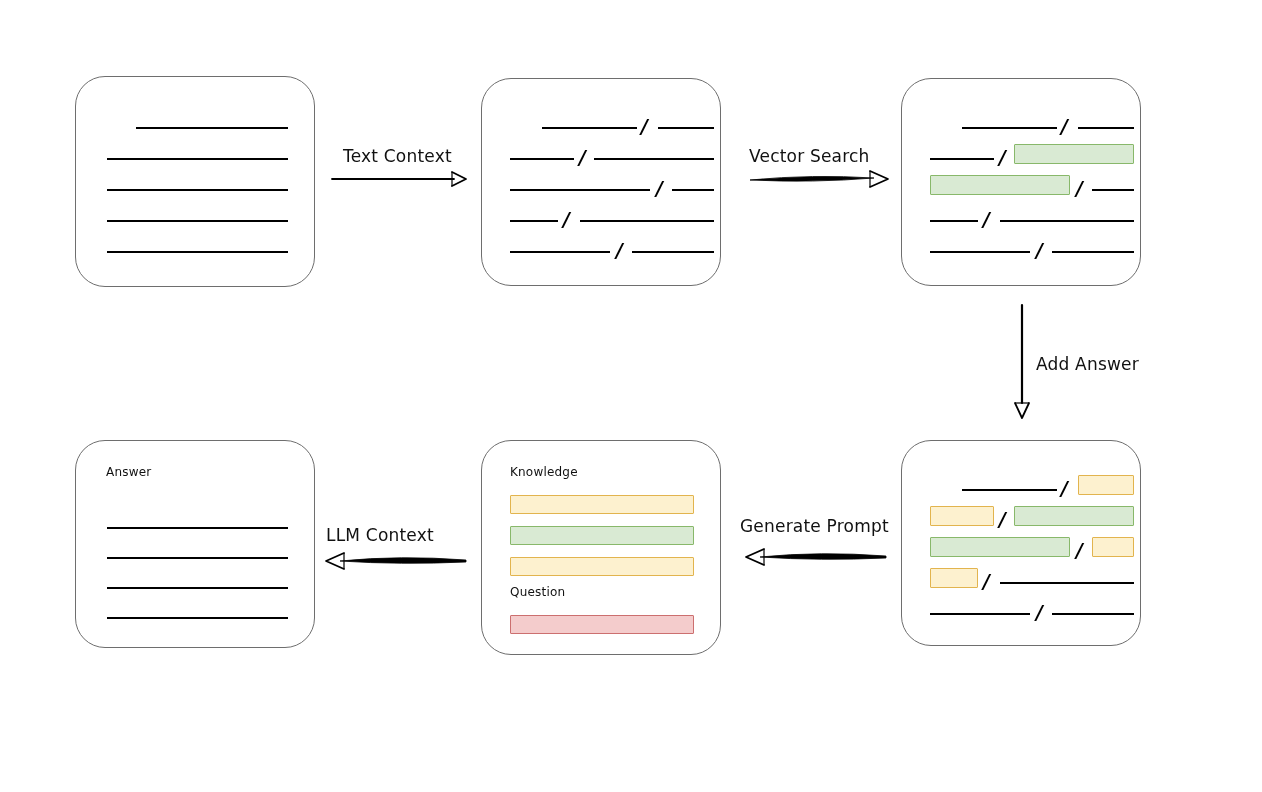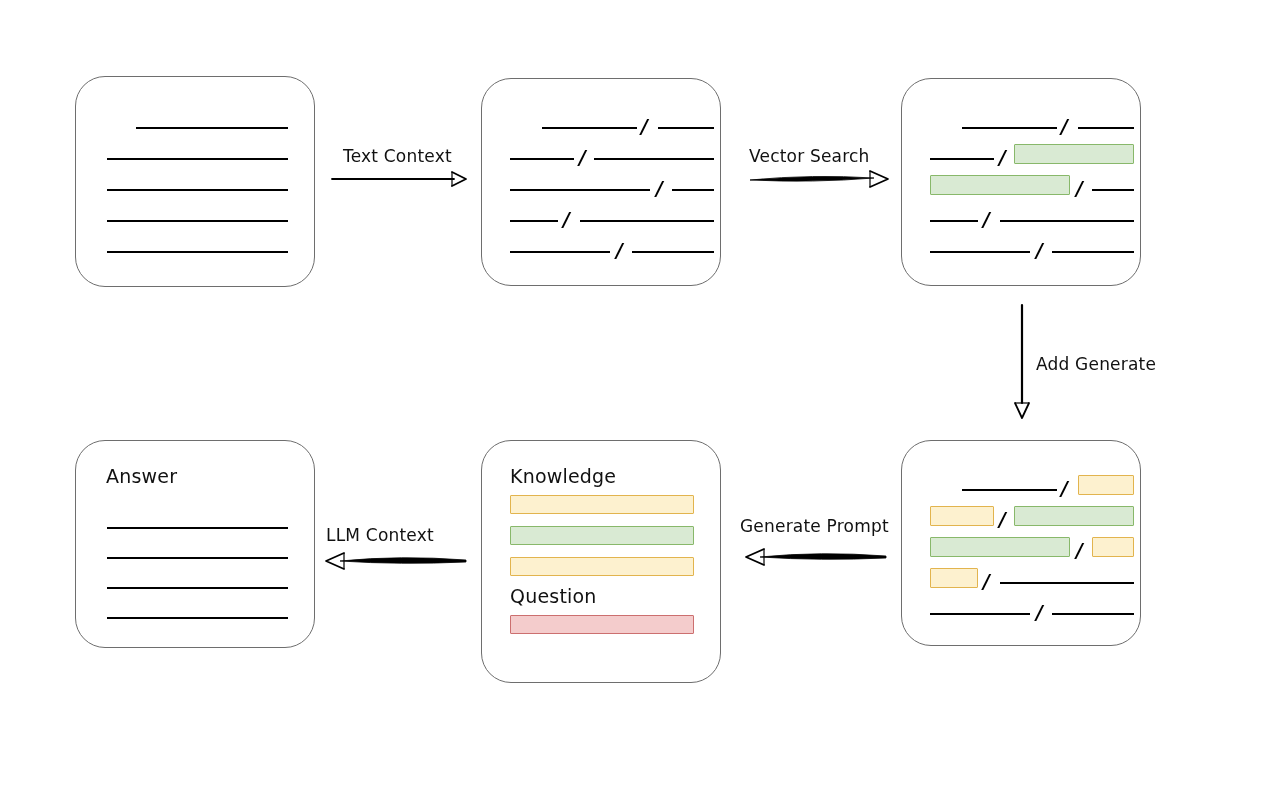--- a/index.html
+++ b/index.html
@@ -74,21 +74,21 @@
     font-weight: 600;
     font-style: italic;
     line-height: 1;
     color: #000;
   }
 
   
   .card-label {
     position: absolute;
     font-family: "DejaVu Sans", sans-serif;
-    font-size: 19px;
+    font-size: 12px;
     color: #111;
     white-space: nowrap;
     letter-spacing: 0.2px;
   }
 
   
   .bar {
     position: absolute;
     box-sizing: border-box;
     height: 19px;
@@ -220,21 +220,21 @@
         <span class="seg line" style="left:150px; width:82px;"></span>
       </div>
     </div>
   </div>
 
   <svg class="arrow-svg" width="26" height="118" viewBox="0 0 26 118" style="left:1010px; top:303px;">
     <path d="M12,2 L12,100" stroke="#000" stroke-width="2.2" fill="none" stroke-linecap="round"></path>
     <path d="M5,100 L12,115 L19,100" stroke="#000" stroke-width="1.8" fill="none" stroke-linejoin="round" stroke-linecap="round"></path>
     <path d="M5,100 L19,100" stroke="#000" stroke-width="1.2" fill="none"></path>
   </svg>
-  <div class="arrow-label" style="left:1036px; top:354px;">Add Generate</div>
+  <div class="arrow-label" style="left:1036px; top:354px;">Add Answer</div>
 
   <div class="card" style="left:901px; top:440px; width:240px; height:206px;">
     <div class="doc-rows">
       <div class="row" style="top:30px;">
         <span class="seg line" style="left:60px; width:95px;"></span>
         <span class="slash" style="left:159px;">/</span>
         <span class="seg chip yellow" style="left:176px; width:56px;"></span>
       </div>
       <div class="row" style="top:61px;">
         <span class="seg chip yellow" style="left:28px; width:64px;"></span>
@@ -259,21 +259,21 @@
     </div>
   </div>
 
   <div class="arrow-label" style="left:740px; top:516px;">Generate Prompt</div>
   <svg class="arrow-svg" width="148" height="24" viewBox="0 0 148 24" style="left:740px; top:545px;">
     <path d="M146,11 Q80,6 20,12 Q80,16 146,13 Z" fill="#000" stroke="#000" stroke-width="0.8"></path>
     <path d="M24,4 L6,12 L24,20" stroke="#000" stroke-width="1.8" fill="none" stroke-linejoin="round" stroke-linecap="round"></path>
     <path d="M24,4 L24,20" stroke="#000" stroke-width="1.2" fill="none"></path>
   </svg>
 
-  <div class="card" style="left:481px; top:440px; width:240px; height:243px;">
+  <div class="card" style="left:481px; top:440px; width:240px; height:215px;">
     <div class="card-label" style="left:28px; top:24px;">Knowledge</div>
 
     <div class="bar yellow" style="left:28px; top:54px; width:184px;"></div>
     <div class="bar green" style="left:28px; top:85px; width:184px;"></div>
     <div class="bar yellow" style="left:28px; top:116px; width:184px;"></div>
 
     <div class="card-label" style="left:28px; top:144px;">Question</div>
 
     <div class="bar red" style="left:28px; top:174px; width:184px;"></div>
   </div>

